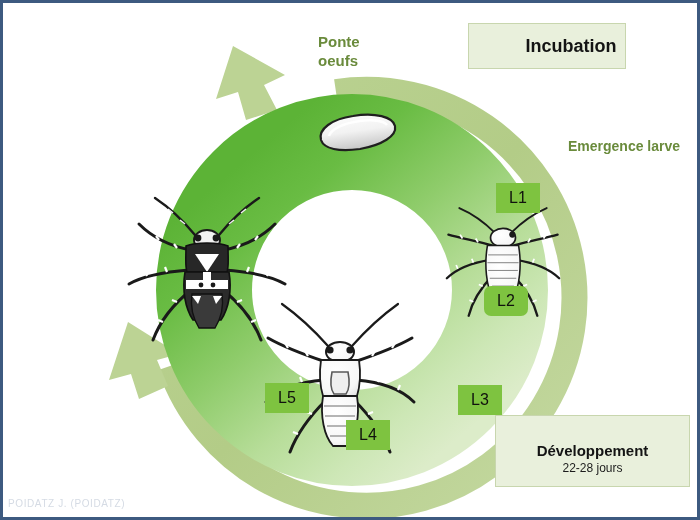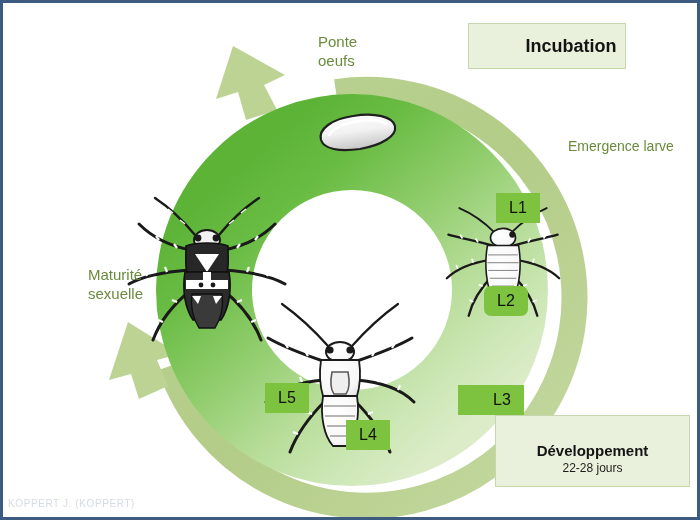--- a/index.html
+++ b/index.html
@@ -74,21 +74,21 @@
     width: 195px; height: 72px;
     padding-top: 16px;
   }
   #box-dev .hdr { font-size: 15px; line-height: 1.25; }
   #box-dev .sub { font-size: 12px; line-height: 1.3; }
 
   
   .arc-label {
     position: absolute;
     color: #6a8b3c;
-    font-weight: normal;
+    font-weight: bold;
     font-size: 15px;
     line-height: 1.25;
     z-index: 20;
     white-space: pre-line;
   }
   #label-ponte { left: 318px; top: 33px; }
   #label-emergence { left: 551px; top: 138px; font-size: 14px; margin-left: 17px; }
   #label-maturite { left: 88px; top: 266px; }
 
   
@@ -97,23 +97,23 @@
     background: #7ec340;
     color: #10120d;
     font-size: 16px;
     display: flex;
     align-items: center;
     justify-content: center;
     z-index: 25;
     width: 44px;
     height: 30px;
   }
-  #chip-l1 { left: 496px; top: 193px; }
+  #chip-l1 { left: 496px; top: 183px; }
   #chip-l2 { left: 484px; top: 286px; border-radius: 7px; }
-  #chip-l3 { left: 458px; top: 385px; padding-left: 22px; }
+  #chip-l3 { left: 458px; top: 385px; }
   #chip-l4 { left: 346px; top: 420px; }
   #chip-l5 { left: 221px; top: 383px; margin-left: 44px; }
 
   
   #watermark {
     position: absolute;
     left: 8px; top: 498px;
     font-size: 10px;
     color: #d5dbe4;
     letter-spacing: .6px;
@@ -326,25 +326,23 @@
   </div>
 
   <div class="callout" id="box-dev">
     <div class="hdr">Développement</div>
     <div class="sub">22-28 jours</div>
   </div>
 
   <div class="arc-label" id="label-ponte">Ponte
 oeufs</div>
   <div class="arc-label" id="label-emergence">Emergence larve</div>
-  <div class="arc-label" id="label-maturite">Maturité
-sexuelle</div>
 
   <div class="stage-chip" id="chip-l1">L1</div>
   <div class="stage-chip" id="chip-l2">L2</div>
   <div class="stage-chip" id="chip-l3">L3</div>
   <div class="stage-chip" id="chip-l4">L4</div>
   <div class="stage-chip" id="chip-l5">L5</div>
 
-  <div id="watermark">KOPPERT J. (KOPPERT)</div>
+  <div id="watermark">POIDATZ J. (POIDATZ)</div>
 
   <div class="frame-border"></div>
 </div>
 
 </body></html>

